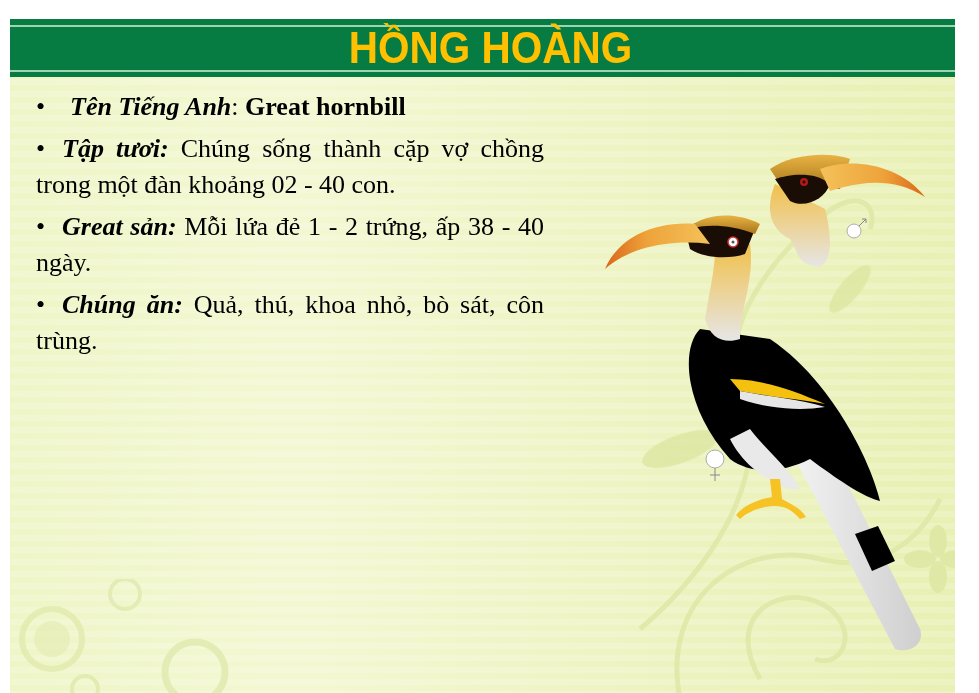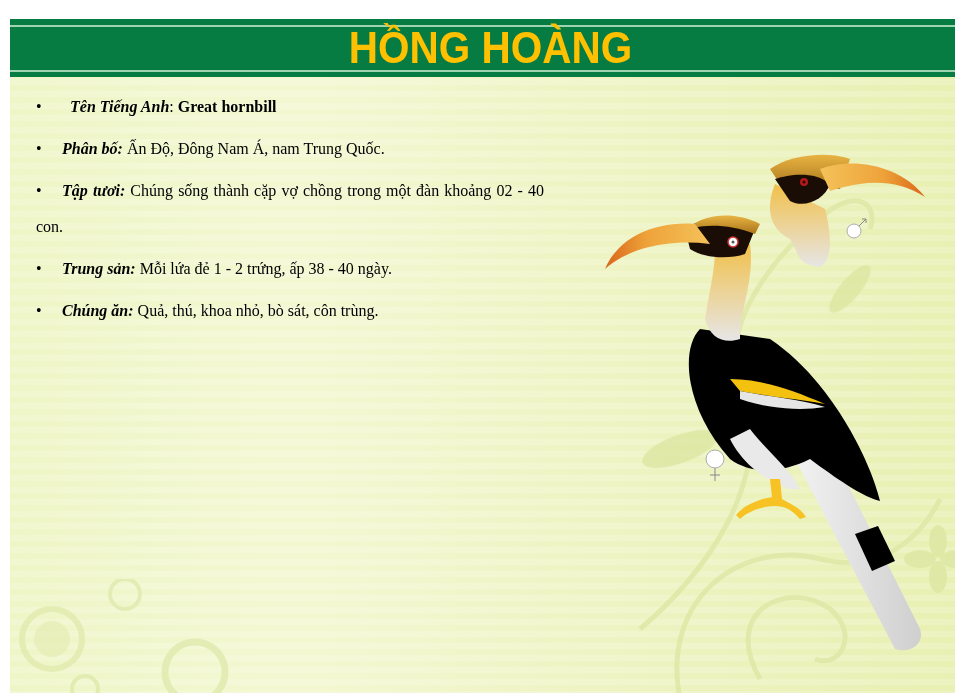--- a/index.html
+++ b/index.html
@@ -6,21 +6,21 @@
   body{width:979px;height:693px;position:relative;overflow:hidden;font-family:"Liberation Serif",serif;}
   .slide{position:absolute;left:10px;top:19px;width:945px;height:685px;overflow:hidden;
     background:linear-gradient(90deg,#eef5c6 0%,#f3f8d2 30%,#eef4c4 60%,#e8f0b3 100%);}
   .stripes{position:absolute;inset:0;
     background:repeating-linear-gradient(180deg,rgba(255,255,255,0.18) 0px,rgba(255,255,255,0.18) 6px,rgba(0,0,0,0) 6px,rgba(0,0,0,0) 12px);}
   .header{position:absolute;left:0;top:0;width:961px;height:58px;background:#067c43;}
   .header .line-top{position:absolute;left:0;top:6px;width:100%;height:2px;background:#9fd4b0;}
   .header .line-bot{position:absolute;left:0;top:51px;width:100%;height:2px;background:#9fd4b0;}
   .title{position:absolute;left:0;top:0;width:961px;text-align:center;font-family:"Liberation Sans",sans-serif;
     font-weight:bold;font-size:44px;line-height:66px;color:#ffc000;letter-spacing:0px;transform:scaleX(0.92);top:-4px;}
-  .content{position:absolute;left:26px;top:70px;width:508px;font-size:16px;line-height:36px;color:#000;}
+  .content{position:absolute;left:26px;top:70px;width:508px;font-size:26px;line-height:36px;color:#000;}
   .item{margin:0 0 6px 0;text-align:justify;}
   .item .label{font-weight:bold;font-style:italic;}
   .item .val-b{font-weight:bold;}
   .bullet{display:inline-block;width:34px;}
   .bullet.sm{width:26px;}
   .deco{position:absolute;}
   .art{position:absolute;left:580px;top:110px;width:381px;height:560px;}
 </style>
 </head>
 <body>
@@ -57,27 +57,24 @@
     <div class="line-top"></div>
     <div class="line-bot"></div>
   </div>
   <div class="title">HỒNG HOÀNG</div>
 
   <div class="content">
     <div class="item" style="text-align:left;">
       <span class="bullet">•</span><span class="label">Tên Tiếng Anh</span><span>: </span><span class="val-b">Great hornbill</span>
     </div>
     <div class="item">
-      <span class="bullet sm">•</span><span class="label">Phân bố:</span><span> Ấn Độ, Đông Nam Á, nam Trung Quốc.</span>
-    </div>
-    <div class="item">
       <span class="bullet sm">•</span><span class="label">Tập tươi:</span><span> Chúng sống thành cặp vợ chồng trong một đàn khoảng 02 - 40 con.</span>
     </div>
     <div class="item">
-      <span class="bullet sm">•</span><span class="label">Trung sản:</span><span> Mỗi lứa đẻ 1 - 2 trứng, ấp  38 - 40 ngày.</span>
+      <span class="bullet sm">•</span><span class="label">Great sản:</span><span> Mỗi lứa đẻ 1 - 2 trứng, ấp  38 - 40 ngày.</span>
     </div>
     <div class="item">
       <span class="bullet sm">•</span><span class="label">Chúng ăn:</span><span> Quả, thú, khoa nhỏ, bò sát, côn trùng.</span>
     </div>
   </div>
 
   <svg class="art" viewBox="0 0 381 560" width="381" height="560">
     <defs>
       <linearGradient id="beak" x1="0" y1="0" x2="1" y2="0">
         <stop offset="0" stop-color="#d9661a"></stop>

